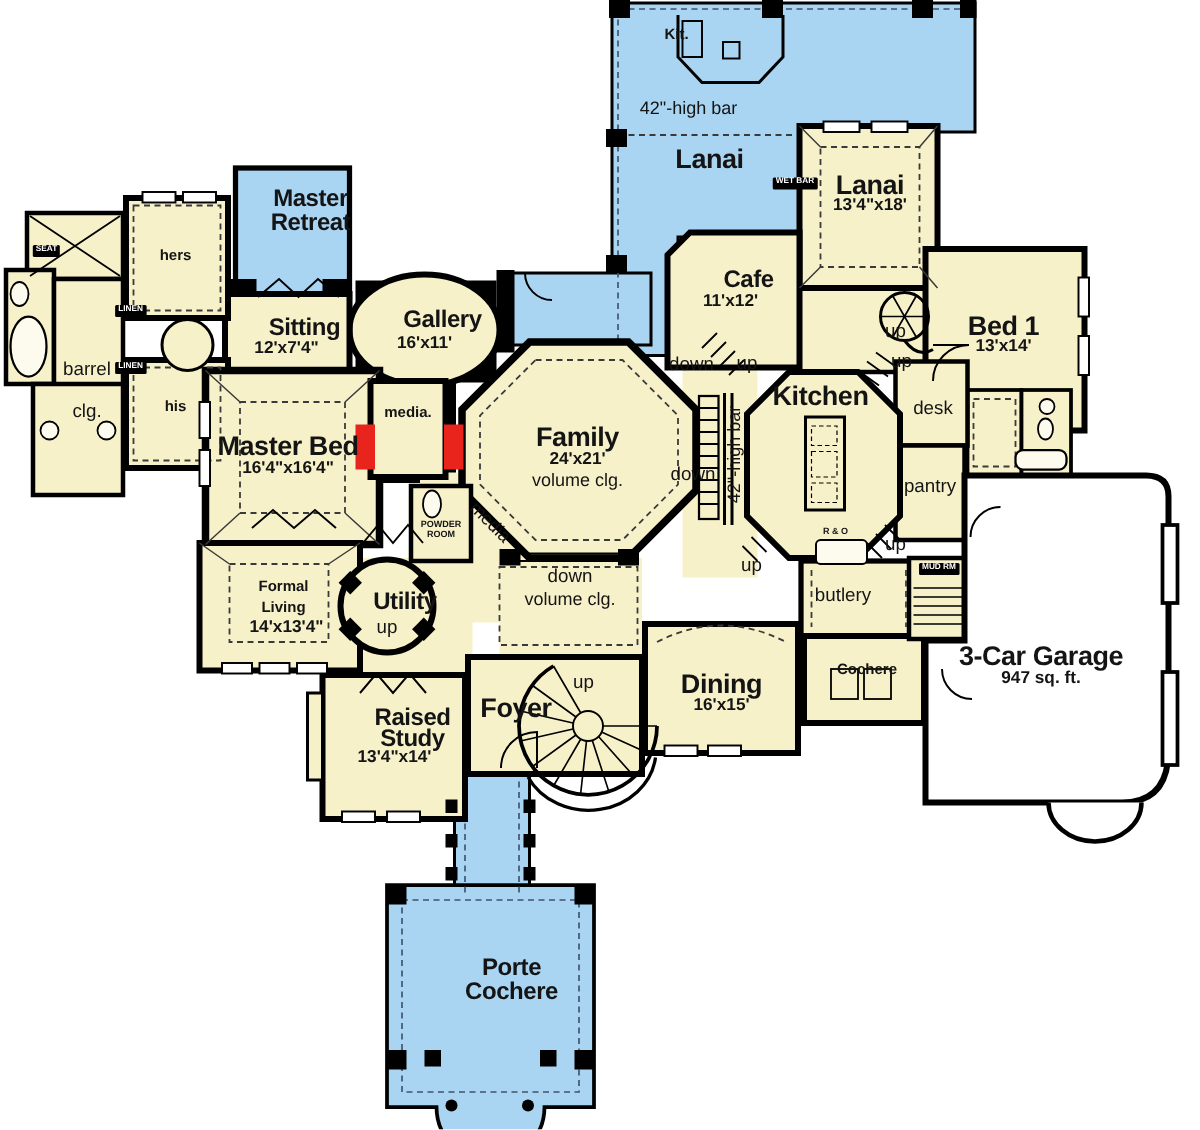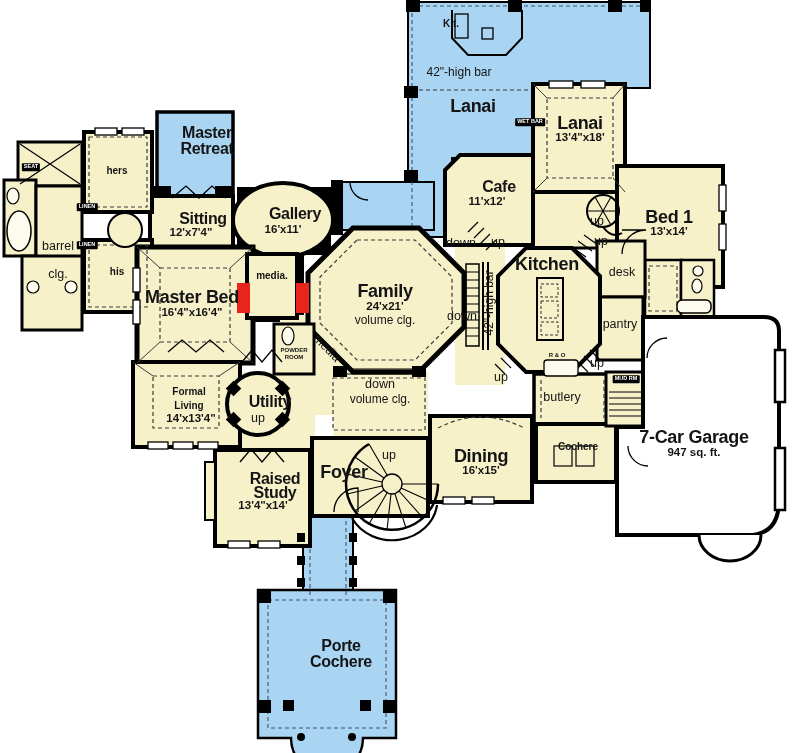--- a/index.html
+++ b/index.html
@@ -287,21 +287,21 @@
 <div class="lbl dim" style="left:263px;top:506px">13'4"x14'</div>
 
 <div class="lbl rn-lg" style="left:344px;top:472px">Foyer</div>
 
 <div class="lbl rn-lg" style="left:481px;top:456px">Dining</div>
 <div class="lbl dim" style="left:481px;top:471px">16'x15'</div>
 
 <div class="lbl rn-sm" style="left:562px;top:397px">butlery</div>
 <div class="lbl rn-md" style="left:578px;top:447px">Cochere</div>
 
-<div class="lbl rn-lg" style="left:694px;top:437px">7-Car Garage</div>
+<div class="lbl rn-lg" style="left:694px;top:437px">3-Car Garage</div>
 <div class="lbl dim" style="left:694px;top:453px">947 sq. ft.</div>
 
 <div class="lbl rn" style="left:329px;top:646px">Porte</div>
 <div class="lbl rn" style="left:329px;top:662px">Cochere</div>
 
 <div class="lbl mk" style="left:461px;top:243px">down</div>
 <div class="lbl mk" style="left:498px;top:242px">up</div>
 <div class="lbl mk" style="left:462px;top:316px">down</div>
 <div class="lbl mk" style="left:501px;top:377px">up</div>
 <div class="lbl mk" style="left:597px;top:363px">up</div>

